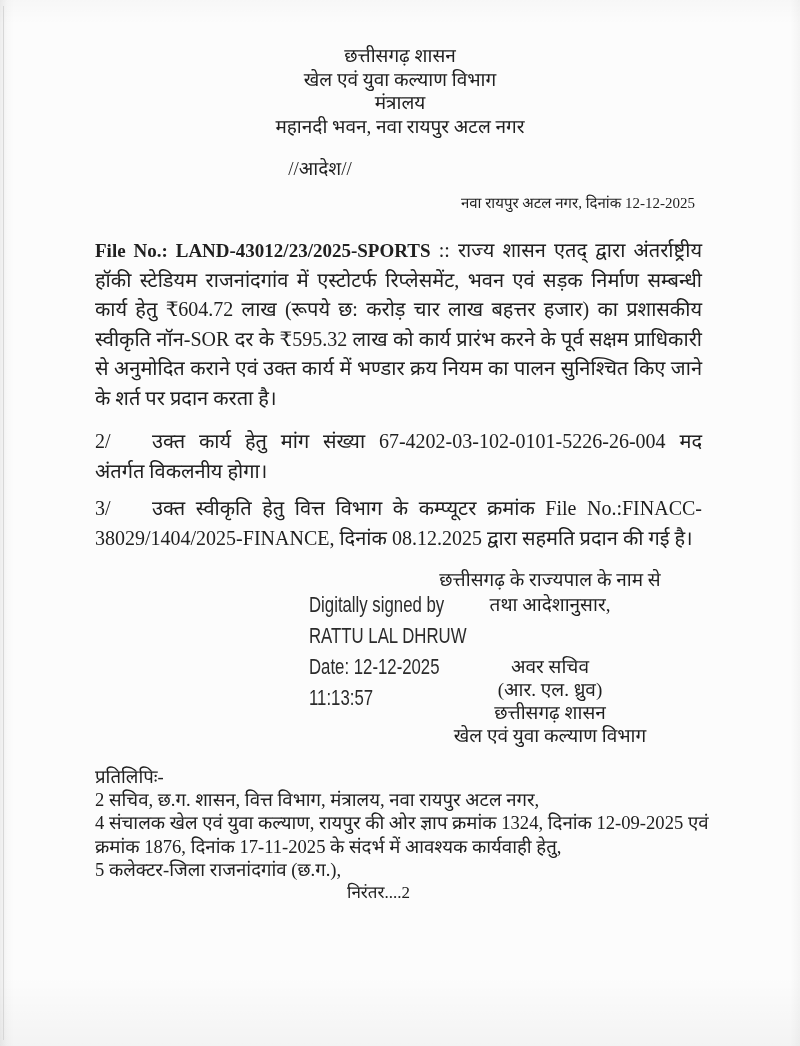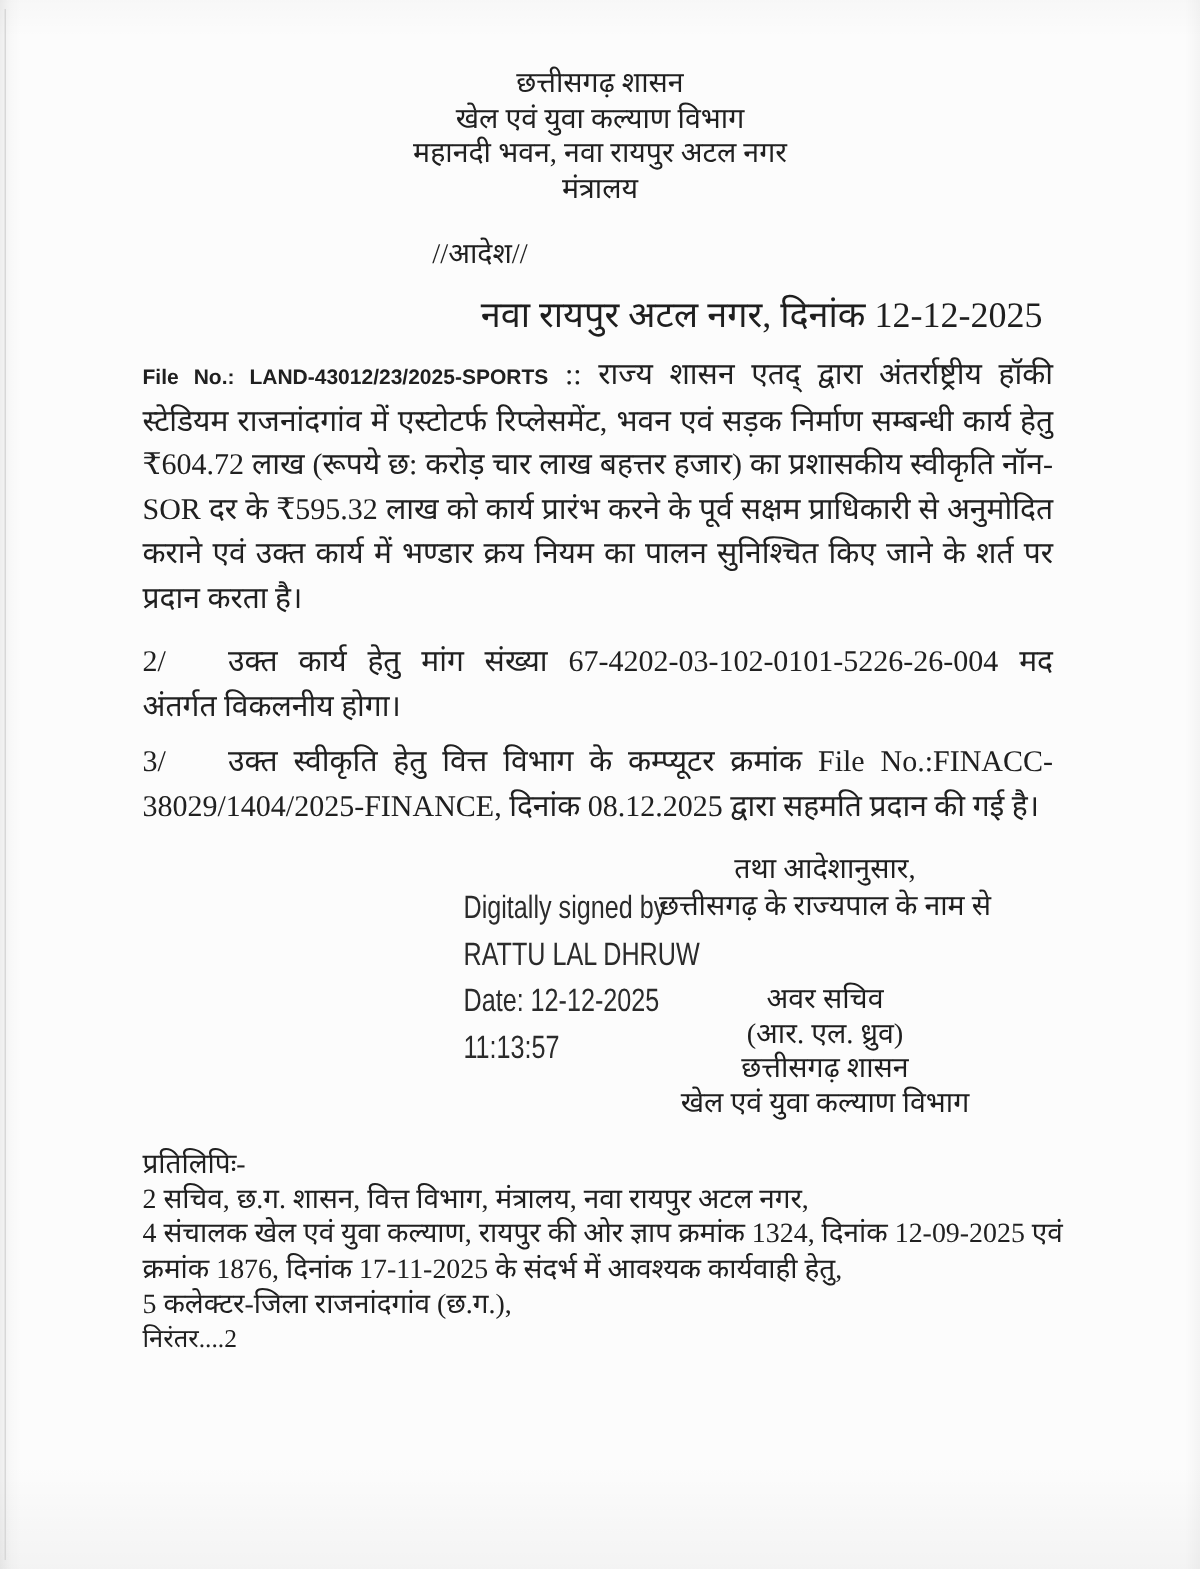--- a/index.html
+++ b/index.html
@@ -32,36 +32,36 @@
     text-align: center;
     font-size: 19px; line-height: 23.5px;
     color: #202020;
   }
   .order-title {
     left: 0; top: 155px; width: 640px;
     text-align: center; font-size: 19px;
   }
   .place-date {
     left: 95px; top: 192px; width: 600px;
-    text-align: right; font-size: 24px;
+    text-align: right; font-size: 15px;
   }
 
   
   .para {
     left: 95px; width: 607px;
     font-size: 20px; line-height: 29.6px;
     text-align: justify;
     color: #202020;
   }
   .para-1 { top: 236px; }
   .para-2 { top: 427px; }
   .para-3 { top: 494px; }
   .en-bold {
-    font-family: Liberation Sans, sans-serif;
-    font-weight: bold; font-size: 14px;
+    font-family: Liberation Serif, serif;
+    font-weight: bold; font-size: 19px;
   }
   .clause-num {
     display: inline-block; width: 57px;
   }
 
   
   .authority-block {
     left: 425px; top: 567px; width: 250px;
     text-align: center; font-size: 19px; line-height: 25px;
   }
@@ -80,56 +80,56 @@
 
   
   .endorsement {
     left: 95px; top: 765px; width: 615px;
     font-size: 18.6px; line-height: 23.2px;
     color: #202020;
   }
   .endorsement .ref-line { white-space: nowrap; }
   .copy-item { margin: 0; }
   .continuation {
-    text-align: left; padding-right: 48px;
+    text-align: center; padding-right: 48px;
     font-size: 17px;
   }
 </style>
 </head>
 <body>
 
 <div class="page">
   <div class="scan-edge"></div>
 
   <div class="abs doc-header">
     <div>छत्तीसगढ़ शासन</div>
     <div>खेल एवं युवा कल्याण विभाग</div>
+    <div>मंत्रालय</div>
     <div>महानदी भवन, नवा रायपुर अटल नगर</div>
-    <div>मंत्रालय</div>
   </div>
 
   <div class="abs order-title">//आदेश//</div>
 
   <div class="abs place-date">नवा रायपुर अटल नगर, दिनांक 12-12-2025</div>
 
   <div class="abs para para-1">
     <span class="en-bold">File No.:  LAND-43012/23/2025-SPORTS</span><span> :: राज्य शासन एतद् द्वारा अंतर्राष्ट्रीय हॉकी स्टेडियम राजनांदगांव में एस्टोटर्फ रिप्लेसमेंट, भवन एवं सड़क निर्माण सम्बन्धी कार्य हेतु ₹604.72 लाख (रूपये छ: करोड़ चार लाख बहत्तर हजार) का  प्रशासकीय स्वीकृति नॉन-SOR दर के ₹595.32 लाख को कार्य प्रारंभ करने के पूर्व सक्षम प्राधिकारी से अनुमोदित कराने एवं उक्त कार्य में भण्डार क्रय नियम का पालन सुनिश्चित किए जाने के शर्त पर प्रदान करता है।</span>
   </div>
 
   <div class="abs para para-2">
     <span class="clause-num">2/</span><span>उक्त कार्य हेतु मांग संख्या 67-4202-03-102-0101-5226-26-004 मद अंतर्गत विकलनीय होगा।</span>
   </div>
 
   <div class="abs para para-3">
     <span class="clause-num">3/</span><span>उक्त स्वीकृति हेतु वित्त विभाग के कम्प्यूटर क्रमांक File No.:FINACC-38029/1404/2025-FINANCE, दिनांक 08.12.2025 द्वारा सहमति प्रदान की गई है।</span>
   </div>
 
   <div class="abs authority-block">
+    <div>छत्तीसगढ़ के राज्यपाल के नाम से</div>
     <div>तथा आदेशानुसार,</div>
-    <div>छत्तीसगढ़ के राज्यपाल के नाम से</div>
   </div>
 
   <div class="abs stamp-block">
     <div>Digitally signed by</div>
     <div>RATTU LAL DHRUW</div>
     <div>Date: 12-12-2025</div>
     <div>11:13:57</div>
   </div>
 
   <div class="abs signatory-block">

